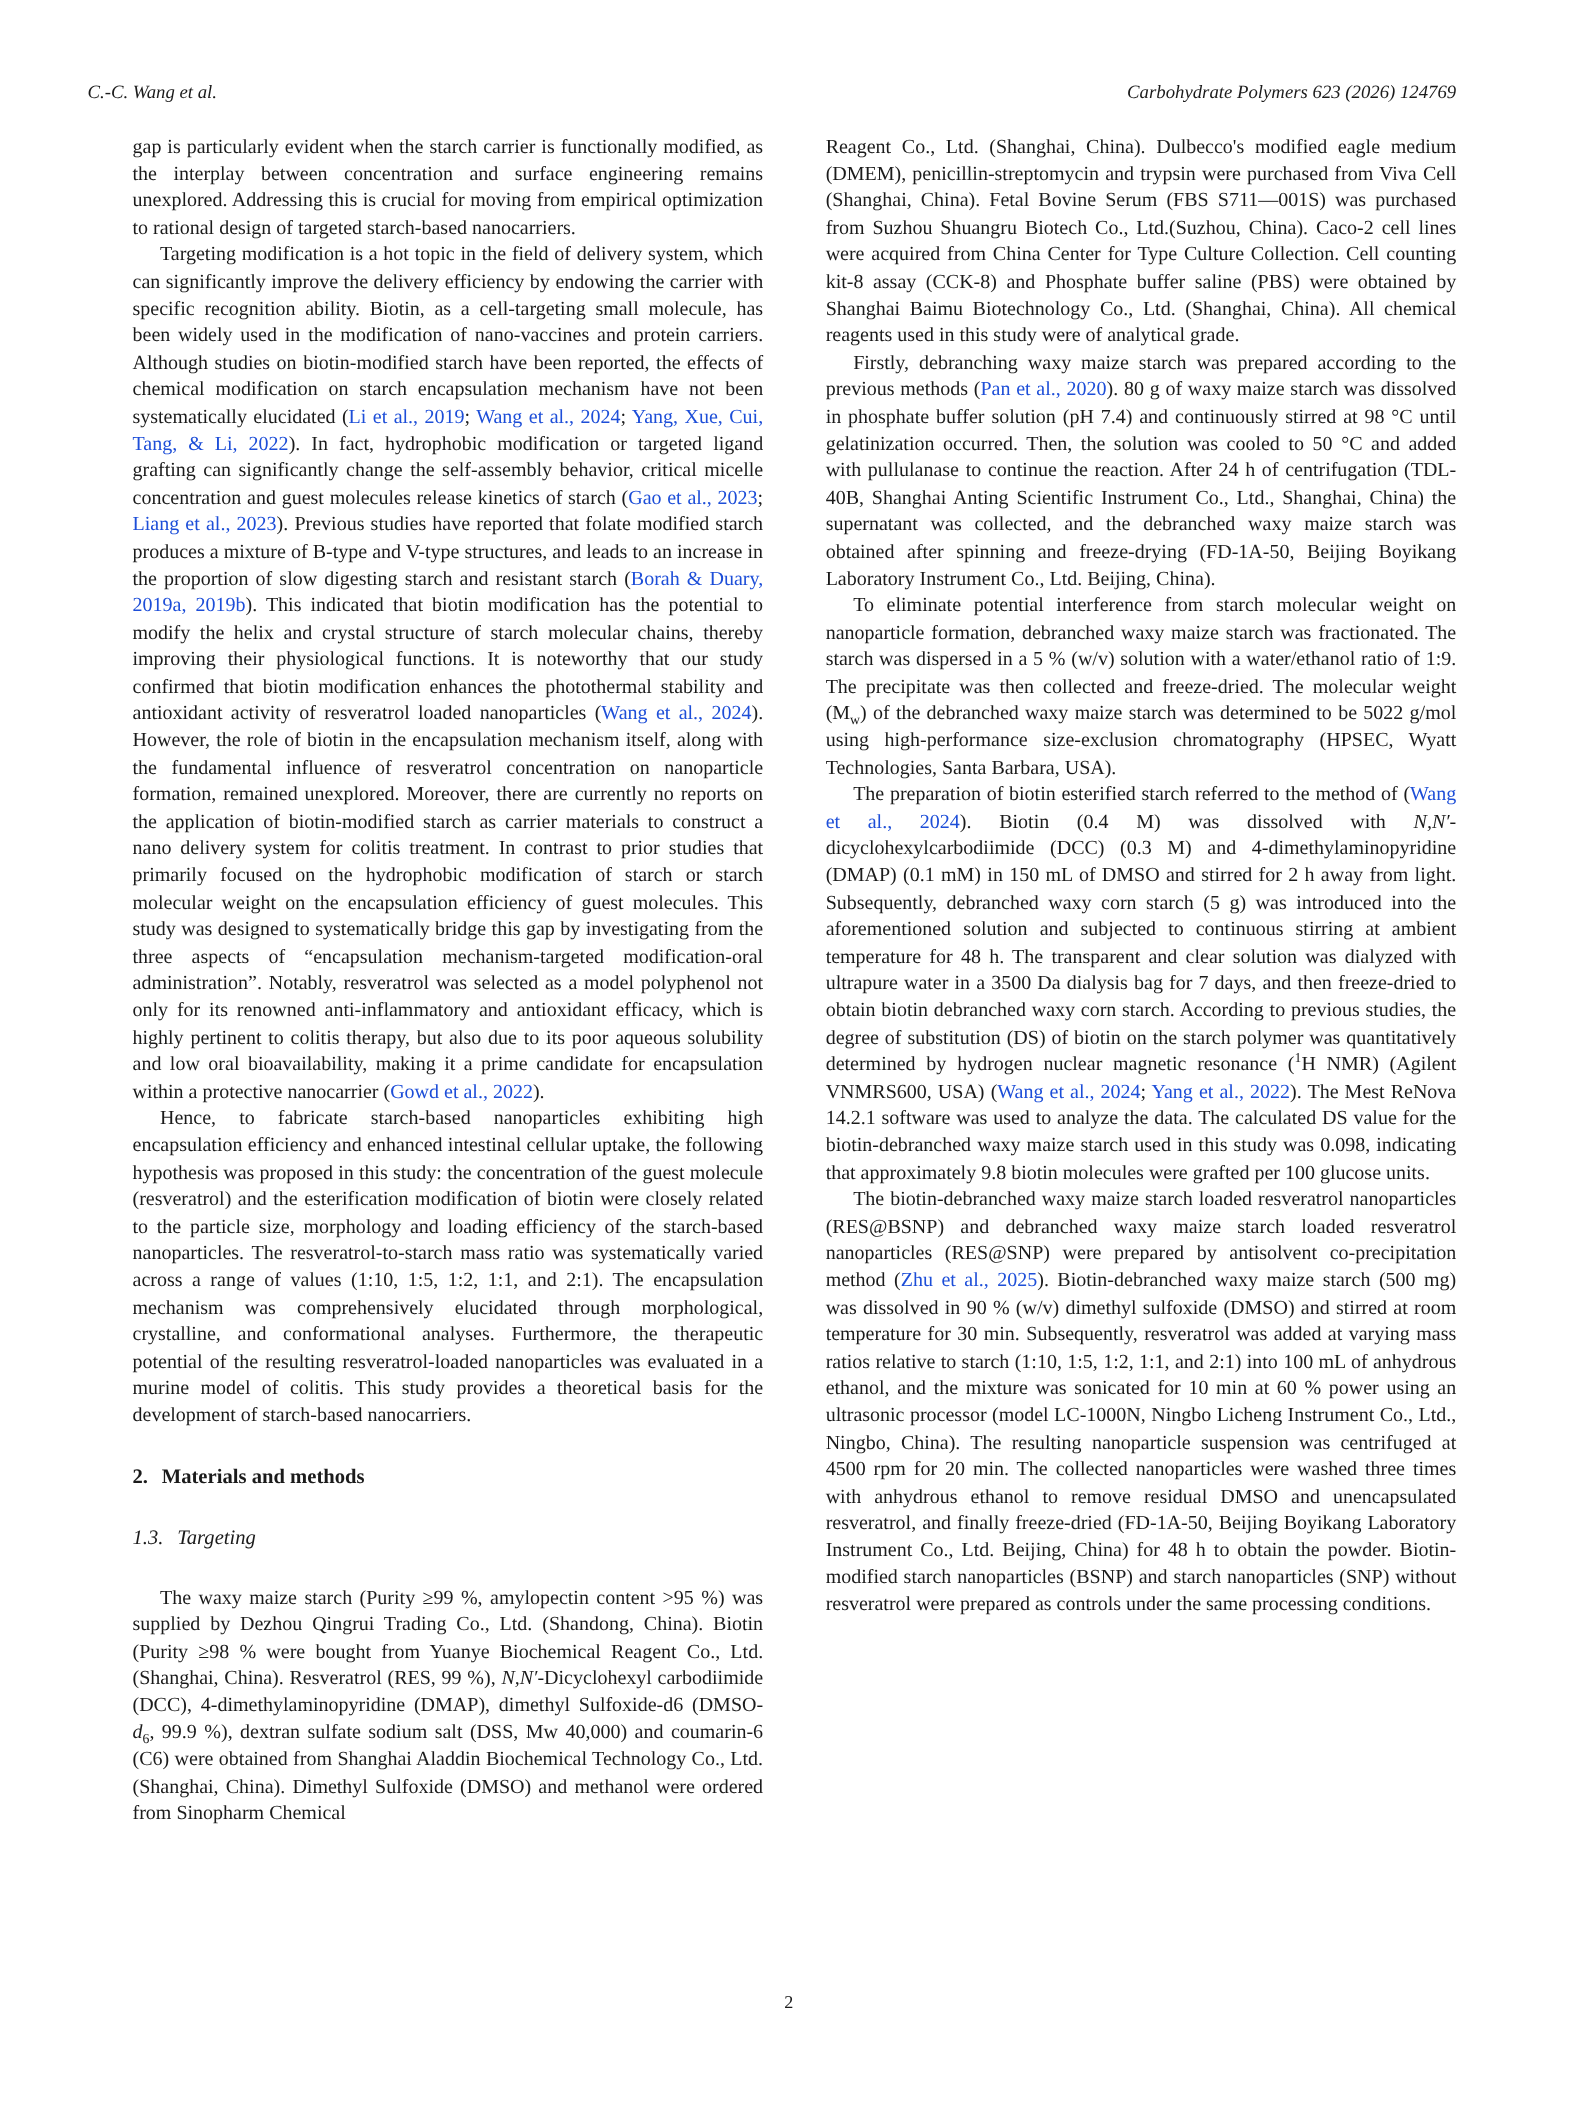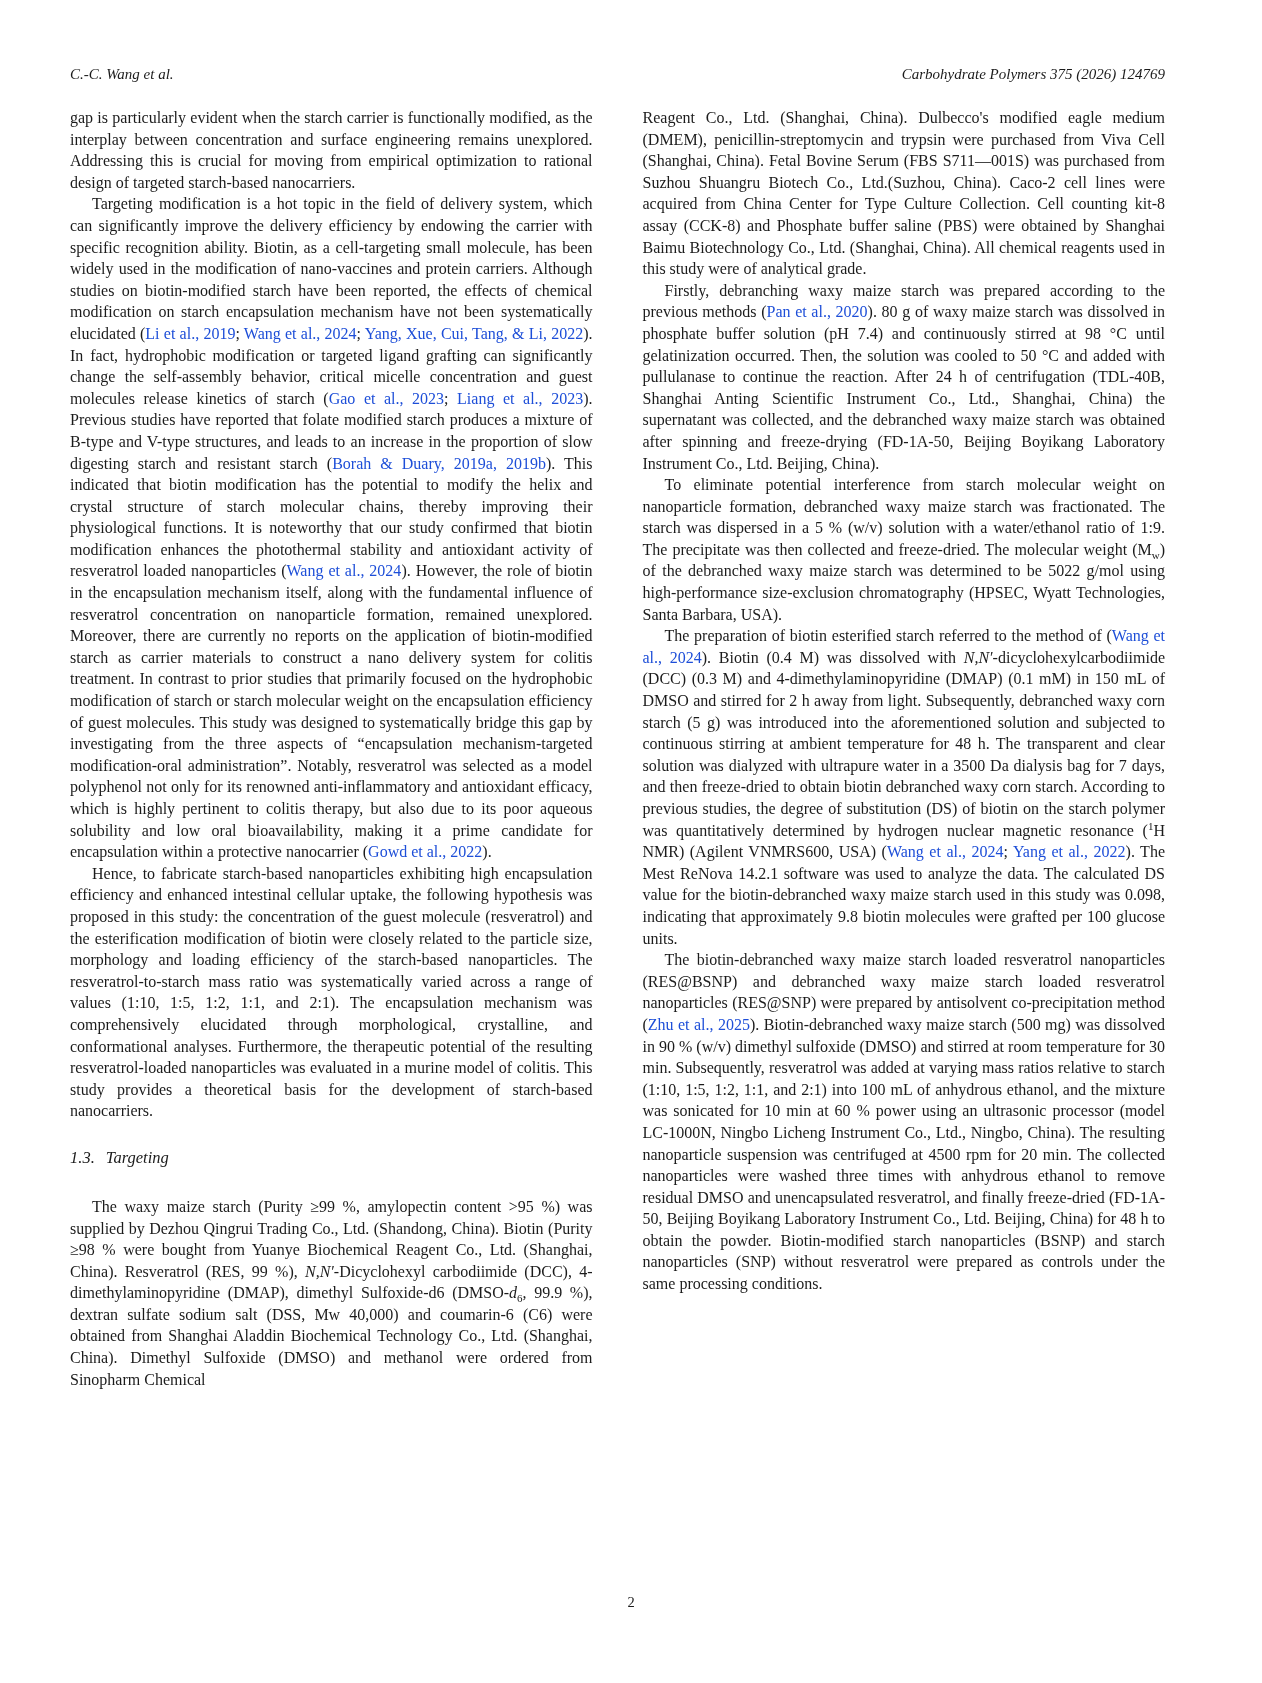--- a/index.html
+++ b/index.html
@@ -23,20 +23,21 @@
     justify-content: space-between;
     align-items: baseline;
     font-style: italic;
     font-size: 15px;
     color: #1b1b1b;
     margin-bottom: 24px;
   }
   .cols {
     display: flex;
     gap: 50px;
+    margin-left: 36px;
   }
   .col { width: 523px; }
   .col p {
     font-size: 16px;
     line-height: 21.6px;
     text-align: justify;
     color: #1b1b1b;
   }
   .col p.indent { text-indent: 22px; }
   h2.sec {
@@ -66,29 +67,32 @@
     color: #1b1b1b;
   }
 </style>
 </head>
 <body>
 
 <div class="page">
 
   <div class="running-head">
     <span>C.-C. Wang et al.</span>
-    <span>Carbohydrate Polymers 375 (2026) 124769</span>
+    <span>Carbohydrate Polymers 623 (2026) 124769</span>
   </div>
 
   <div class="cols">
 
     <div class="col">
       <p><span>gap is particularly evident when the starch carrier is functionally modified, as the interplay between concentration and surface engineering remains unexplored. Addressing this is crucial for moving from empirical optimization to rational design of targeted starch-based nanocarriers.</span></p>
       <p class="indent"><span>Targeting modification is a hot topic in the field of delivery system, which can significantly improve the delivery efficiency by endowing the carrier with specific recognition ability. Biotin, as a cell-targeting small molecule, has been widely used in the modification of nano-vaccines and protein carriers. Although studies on biotin-modified starch have been reported, the effects of chemical modification on starch encapsulation mechanism have not been systematically elucidated (</span><span class="seg-link">Li et al., 2019</span><span>; </span><span class="seg-link">Wang et al., 2024</span><span>; </span><span class="seg-link">Yang, Xue, Cui, Tang, &amp; Li, 2022</span><span>). In fact, hydrophobic modification or targeted ligand grafting can significantly change the self-assembly behavior, critical micelle concentration and guest molecules release kinetics of starch (</span><span class="seg-link">Gao et al., 2023</span><span>; </span><span class="seg-link">Liang et al., 2023</span><span>). Previous studies have reported that folate modified starch produces a mixture of B-type and V-type structures, and leads to an increase in the proportion of slow digesting starch and resistant starch (</span><span class="seg-link">Borah &amp; Duary, 2019a, 2019b</span><span>). This indicated that biotin modification has the potential to modify the helix and crystal structure of starch molecular chains, thereby improving their physiological functions. It is noteworthy that our study confirmed that biotin modification enhances the photothermal stability and antioxidant activity of resveratrol loaded nanoparticles (</span><span class="seg-link">Wang et al., 2024</span><span>). However, the role of biotin in the encapsulation mechanism itself, along with the fundamental influence of resveratrol concentration on nanoparticle formation, remained unexplored. Moreover, there are currently no reports on the application of biotin-modified starch as carrier materials to construct a nano delivery system for colitis treatment. In contrast to prior studies that primarily focused on the hydrophobic modification of starch or starch molecular weight on the encapsulation efficiency of guest molecules. This study was designed to systematically bridge this gap by investigating from the three aspects of “encapsulation mechanism-targeted modification-oral administration”. Notably, resveratrol was selected as a model polyphenol not only for its renowned anti-inflammatory and antioxidant efficacy, which is highly pertinent to colitis therapy, but also due to its poor aqueous solubility and low oral bioavailability, making it a prime candidate for encapsulation within a protective nanocarrier (</span><span class="seg-link">Gowd et al., 2022</span><span>).</span></p>
       <p class="indent"><span>Hence, to fabricate starch-based nanoparticles exhibiting high encapsulation efficiency and enhanced intestinal cellular uptake, the following hypothesis was proposed in this study: the concentration of the guest molecule (resveratrol) and the esterification modification of biotin were closely related to the particle size, morphology and loading efficiency of the starch-based nanoparticles. The resveratrol-to-starch mass ratio was systematically varied across a range of values (1:10, 1:5, 1:2, 1:1, and 2:1). The encapsulation mechanism was comprehensively elucidated through morphological, crystalline, and conformational analyses. Furthermore, the therapeutic potential of the resulting resveratrol-loaded nanoparticles was evaluated in a murine model of colitis. This study provides a theoretical basis for the development of starch-based nanocarriers.</span></p>
+      <h2 class="sec">
+        <span>2.</span><span class="htitle">Materials and methods</span>
+      </h2>
       <h3 class="subsec">
         <span>1.3.</span><span class="htitle">Targeting</span>
       </h3>
       <p class="indent"><span>The waxy maize starch (Purity ≥99 %, amylopectin content &gt;95 %) was supplied by Dezhou Qingrui Trading Co., Ltd. (Shandong, China). Biotin (Purity ≥98 % were bought from Yuanye Biochemical Reagent Co., Ltd. (Shanghai, China). Resveratrol (RES, 99 %), </span><span class="seg-i">N,N′</span><span>-Dicyclohexyl carbodiimide (DCC), 4-dimethylaminopyridine (DMAP), dimethyl Sulfoxide-d6 (DMSO-</span><span class="seg-i">d</span><span class="seg-sub">6</span><span>, 99.9 %), dextran sulfate sodium salt (DSS, Mw 40,000) and coumarin-6 (C6) were obtained from Shanghai Aladdin Biochemical Technology Co., Ltd. (Shanghai, China). Dimethyl Sulfoxide (DMSO) and methanol were ordered from Sinopharm Chemical</span></p>
     </div>
 
     <div class="col">
       <p><span>Reagent Co., Ltd. (Shanghai, China). Dulbecco's modified eagle medium (DMEM), penicillin-streptomycin and trypsin were purchased from Viva Cell (Shanghai, China). Fetal Bovine Serum (FBS S711—001S) was purchased from Suzhou Shuangru Biotech Co., Ltd.(Suzhou, China). Caco-2 cell lines were acquired from China Center for Type Culture Collection. Cell counting kit-8 assay (CCK-8) and Phosphate buffer saline (PBS) were obtained by Shanghai Baimu Biotechnology Co., Ltd. (Shanghai, China). All chemical reagents used in this study were of analytical grade.</span></p>
       <p class="indent"><span>Firstly, debranching waxy maize starch was prepared according to the previous methods (</span><span class="seg-link">Pan et al., 2020</span><span>). 80 g of waxy maize starch was dissolved in phosphate buffer solution (pH 7.4) and continuously stirred at 98 °C until gelatinization occurred. Then, the solution was cooled to 50 °C and added with pullulanase to continue the reaction. After 24 h of centrifugation (TDL-40B, Shanghai Anting Scientific Instrument Co., Ltd., Shanghai, China) the supernatant was collected, and the debranched waxy maize starch was obtained after spinning and freeze-drying (FD-1A-50, Beijing Boyikang Laboratory Instrument Co., Ltd. Beijing, China).</span></p>
       <p class="indent"><span>To eliminate potential interference from starch molecular weight on nanoparticle formation, debranched waxy maize starch was fractionated. The starch was dispersed in a 5 % (w/v) solution with a water/ethanol ratio of 1:9. The precipitate was then collected and freeze-dried. The molecular weight (M</span><span class="seg-sub">w</span><span>) of the debranched waxy maize starch was determined to be 5022 g/mol using high-performance size-exclusion chromatography (HPSEC, Wyatt Technologies, Santa Barbara, USA).</span></p>

